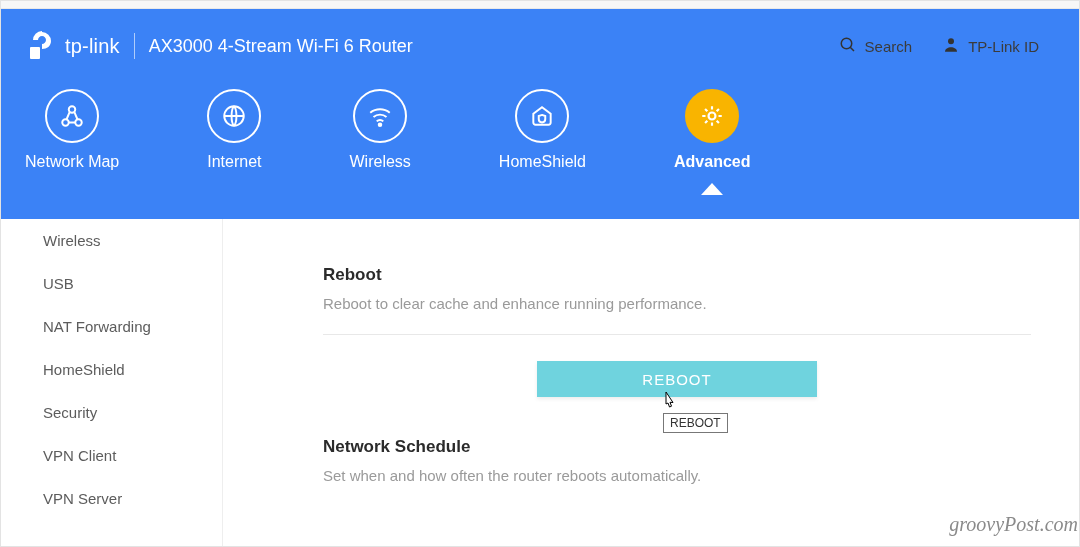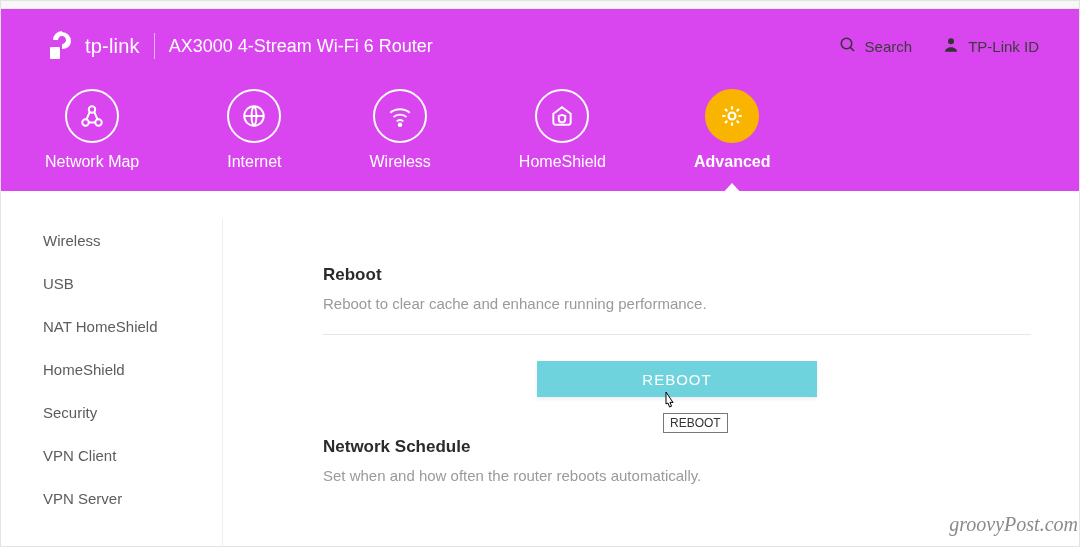--- a/index.html
+++ b/index.html
@@ -7,24 +7,24 @@
     font-family: -apple-system, BlinkMacSystemFont, "Segoe UI", Arial, sans-serif;
     background: #fff;
     width: 1080px;
     height: 547px;
     overflow: hidden;
     position: relative;
     border: 1px solid #e3e3e3;
   }
   .topstrip { height: 8px; background: #f7f7f7; border-bottom:1px solid #e9e9e9; }
   .header {
-    background: #d946ef;
+    background: #3b82f6;
     color: #fff;
-    padding: 0 40px 0 44px;
-    height: 182px;
+    padding: 0 40px 0 24px;
+    height: 210px;
     position: relative;
   }
   .header-row1 {
     display: flex;
     align-items: center;
     height: 74px;
   }
   .logo-wrap { display: flex; align-items: center; gap: 8px; }
   .logo-mark {
     width: 32px; height: 32px; position: relative;
@@ -169,21 +169,21 @@
       </div>
       <span class="nav-label">Advanced</span>
     </div>
   </div>
 </div>
 
 <div class="body">
   <div class="sidestrip">
     <div class="side-item">Wireless</div>
     <div class="side-item">USB</div>
-    <div class="side-item">NAT HomeShield</div>
+    <div class="side-item">NAT Forwarding</div>
     <div class="side-item">HomeShield</div>
     <div class="side-item">Security</div>
     <div class="side-item">VPN Client</div>
     <div class="side-item">VPN Server</div>
   </div>
 
   <div class="content">
     <div class="section-title">Reboot</div>
     <div class="section-desc">Reboot to clear cache and enhance running performance.</div>
     <div class="divider"></div>

